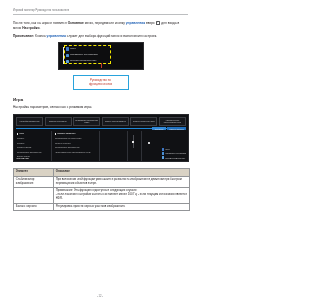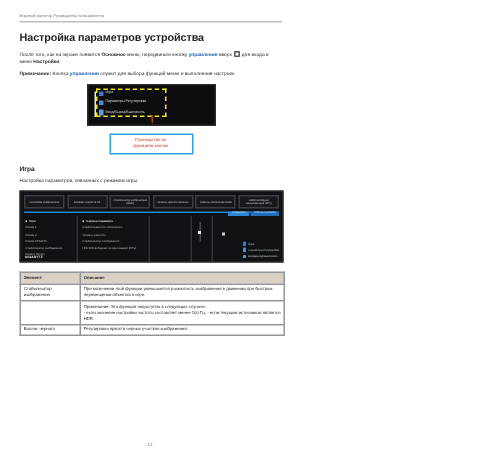--- a/index.html
+++ b/index.html
@@ -253,21 +253,20 @@
     color:#6d6e71;
   }
 </style>
 </head>
 <body>
 
 <div class="page">
 
   <div class="runhead runhead-rule">Игровой монитор Руководство пользователя</div>
 
-  <h1 class="doc-title">Настройка параметров устройства</h1>
 
   <p class="body tight">
     <span>После того, как на экране появится </span><span class="b">Основное</span><span> меню, передвиньте кнопку </span><span class="lnk">управления</span><span> вверх </span><span class="keycap">↑</span><span> для входа в меню </span><span class="b">Настройки</span><span>.</span>
   </p>
 
   <p class="body">
     <span class="note-lbl">Примечание:</span><span> Кнопка </span><span class="lnk">управления</span><span> служит для выбора функций меню и выполнения настроек.</span>
   </p>
 
   <div class="fig1">

